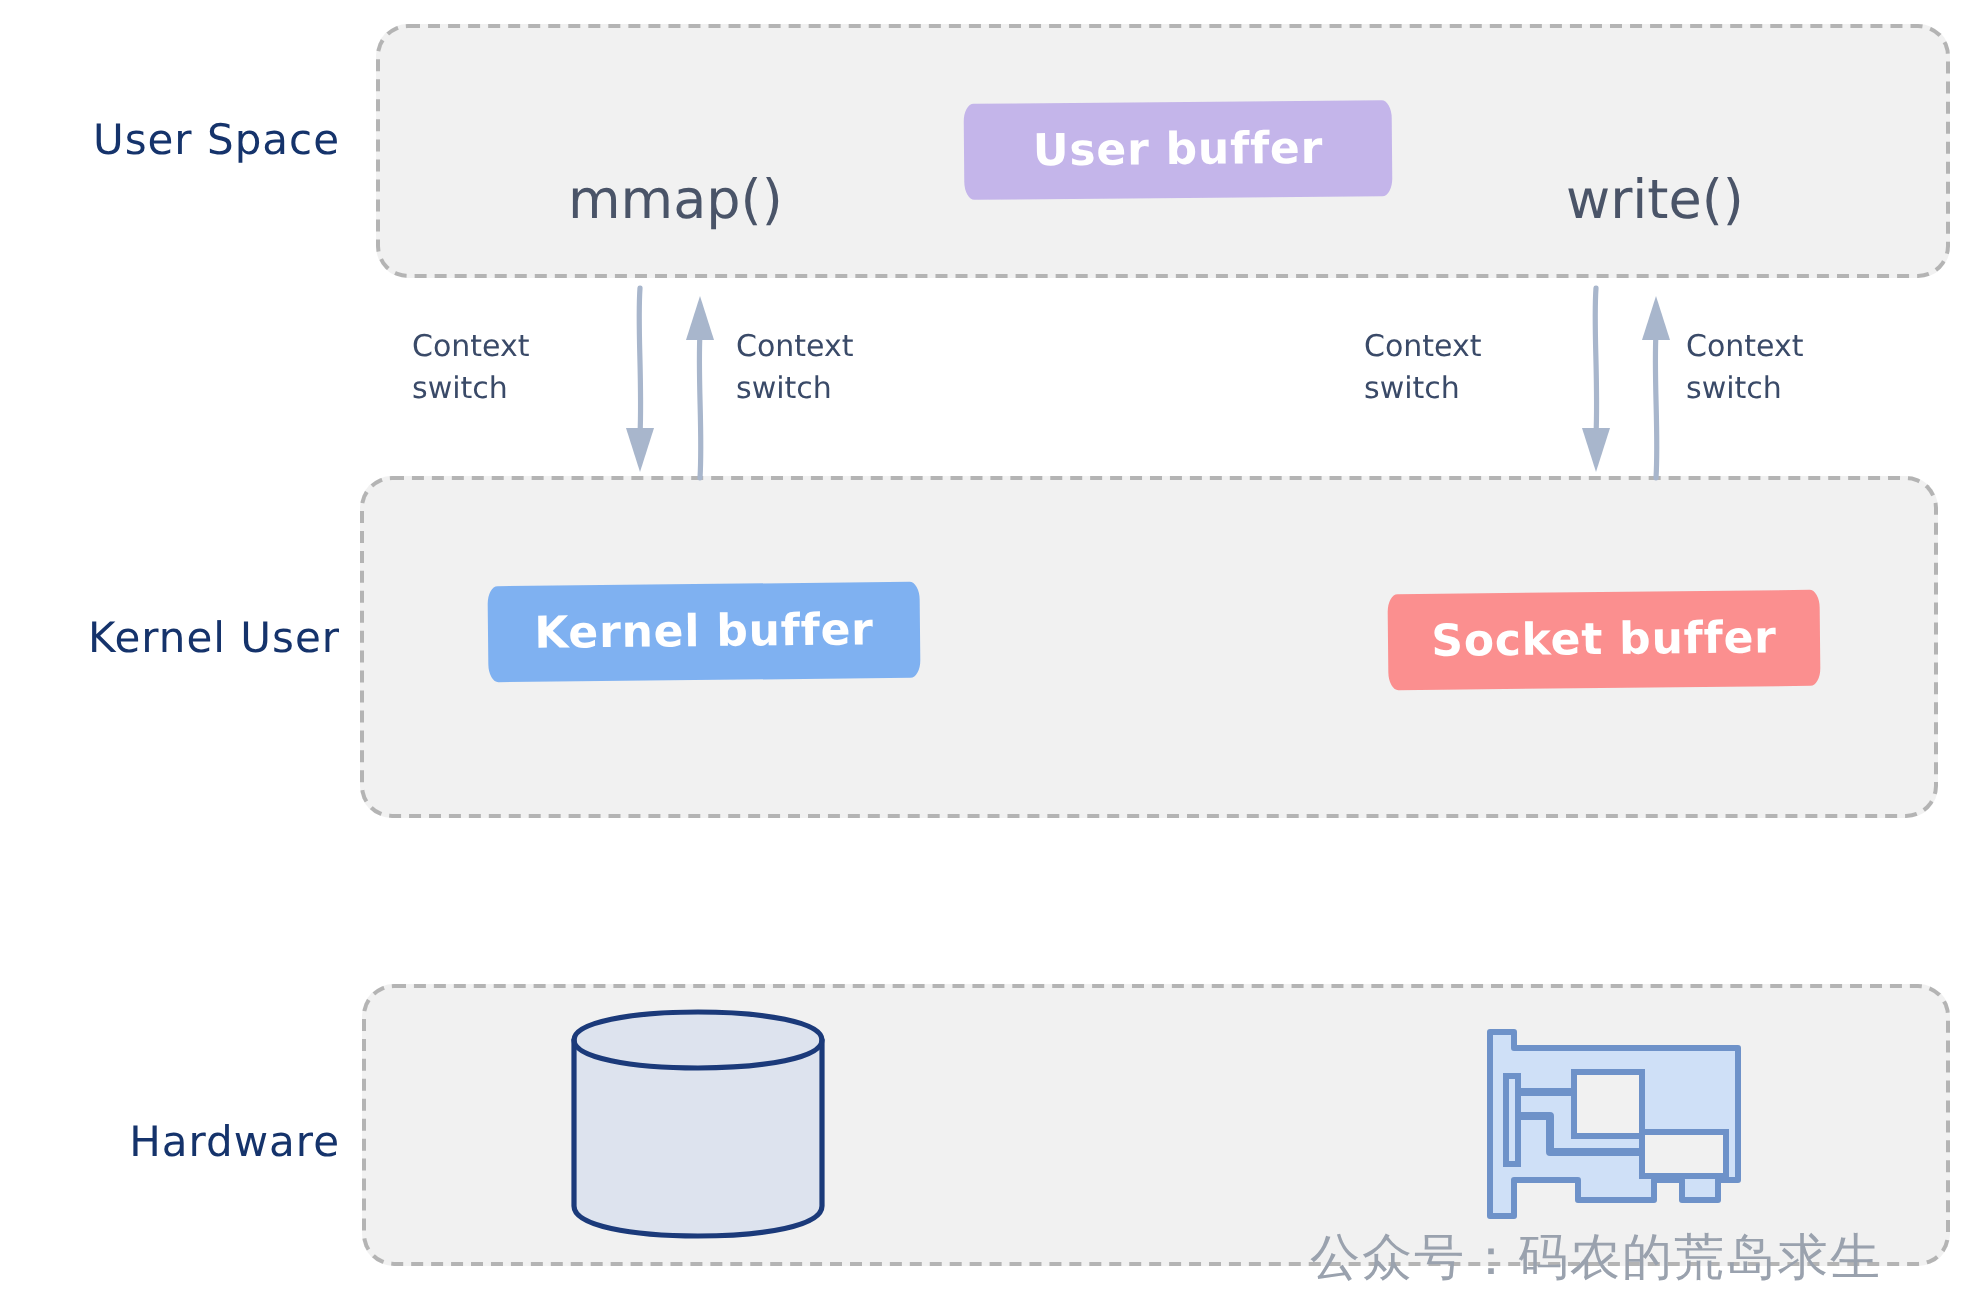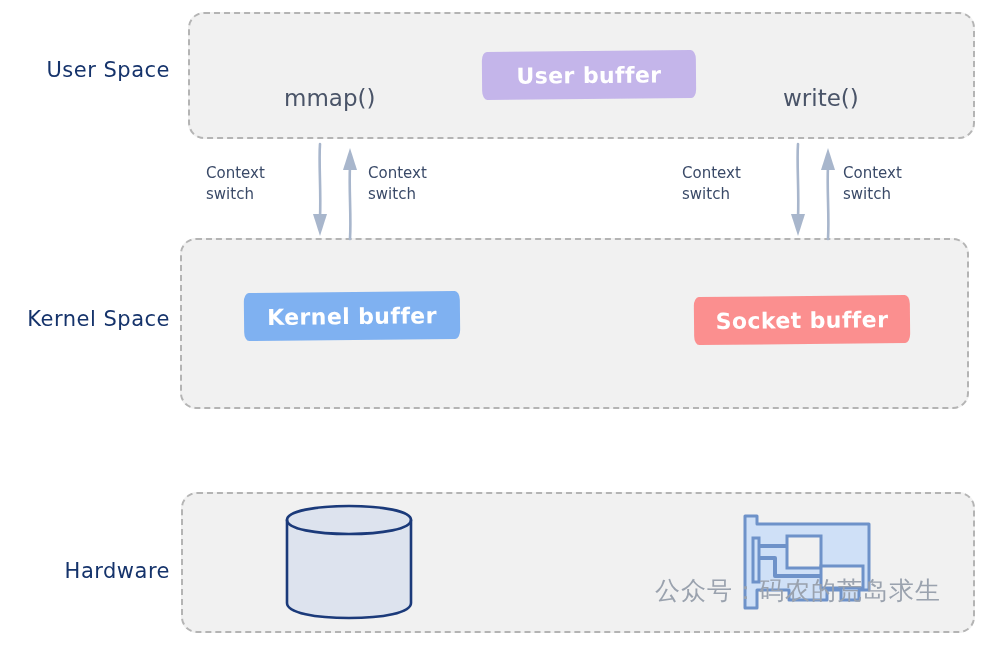--- a/index.html
+++ b/index.html
@@ -54,21 +54,21 @@
   }
   #region-hardware {
     left: 181px; top: 492px;
     width: 790px; height: 137px;
   }
 
   
   .syscall-text {
     position: absolute;
     color: #4a5468;
-    font-size: 23px;
+    font-size: 27px;
     font-family: "DejaVu Sans", sans-serif;
     white-space: nowrap;
   }
   #text-mmap  { left: 284px; top: 85px; }
   #text-write { left: 775px; top: 85px; margin-left: 8px; }
 
   
   .buffer-chip {
     position: absolute;
     display: flex;
@@ -136,36 +136,36 @@
   #icon-nic {
     position: absolute;
     left: 737px; top: 512px;
     width: 150px; height: 100px;
   }
   #icon-disk svg, #icon-nic svg { display: block; overflow: visible; }
 
   
   #watermark {
     position: absolute;
-    left: 655px; top: 574px;
+    left: 655px; top: 612px;
     color: #9aa2ae;
     font-size: 25px;
     font-family: Liberation Serif, serif;
     white-space: nowrap;
     letter-spacing: 1px;
   }
 </style>
 </head>
 <body>
 
 <div class="stage">
 
   <div class="row-label" id="label-user-space">User Space</div>
 
-  <div class="row-label" id="label-kernel-space">Kernel Space</div>
+  <div class="row-label" id="label-kernel-space">Kernel User</div>
 
   <div class="row-label" id="label-hardware">Hardware</div>
 
   <div class="region" id="region-user-space"></div>
 
   <div class="region" id="region-kernel-space"></div>
 
   <div class="region" id="region-hardware"></div>
 
   <div class="syscall-text" id="text-mmap">mmap()</div>

